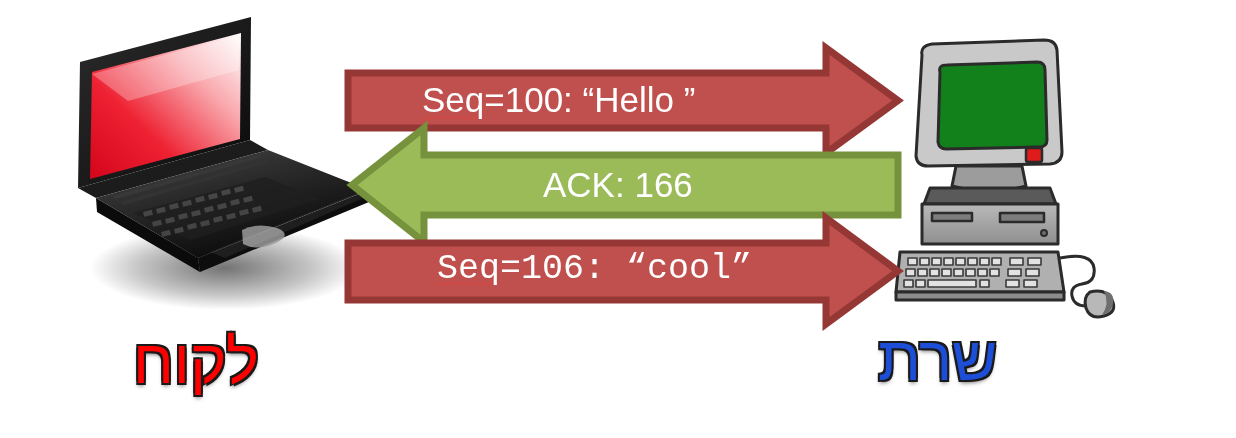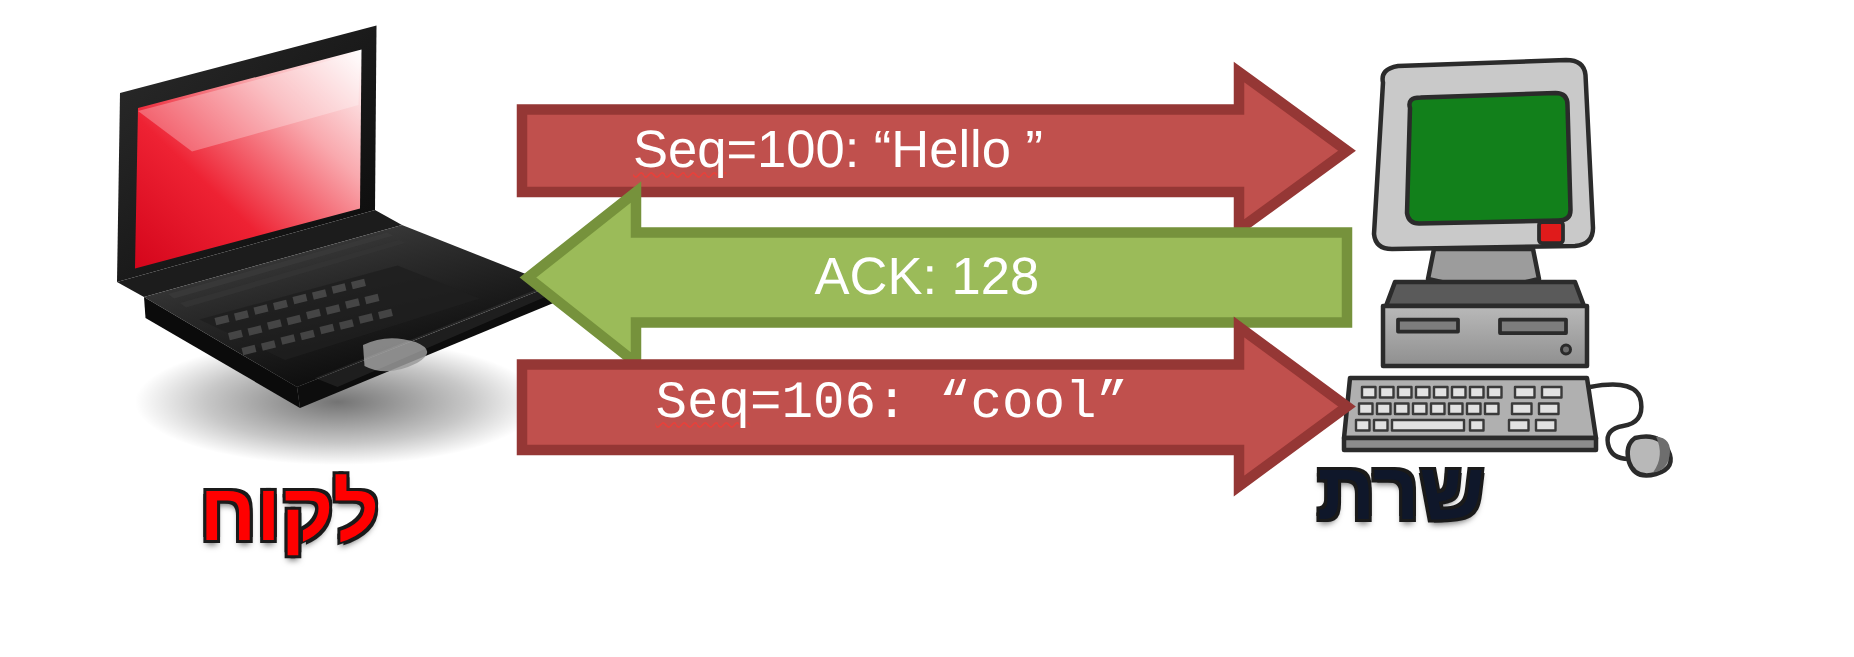--- a/index.html
+++ b/index.html
@@ -49,39 +49,40 @@
     left: 543px;
     top: 167px;
   }
   #label-msg2 {
     left: 437px;
     top: 252px;
     font-family: Liberation Mono, monospace;
   }
   .endpoint-label {
     position: absolute;
-    font-size: 54px;
-    font-weight: bold;
+    font-size: 62px;
+    font-weight: normal;
     direction: rtl;
     white-space: nowrap;
     line-height: 1;
+    margin-top: 16px;
   }
   #label-client {
     left: 133px;
     top: 315px;
     color: #ff0000;
     text-shadow:
       -2px -2px 0 #1a1a1a,  2px -2px 0 #1a1a1a,
       -2px  2px 0 #1a1a1a,  2px  2px 0 #1a1a1a,
        0px  3px 4px rgba(0,0,0,0.55);
   }
   #label-server {
     left: 878px;
-    top: 301px;
-    color: #0f172a;
+    top: 312px;
+    color: #1d4ed8;
     text-shadow:
       -2px -2px 0 #1a1a1a,  2px -2px 0 #1a1a1a,
       -2px  2px 0 #1a1a1a,  2px  2px 0 #1a1a1a,
        0px  3px 4px rgba(0,0,0,0.55);
   }
 </style>
 </head>
 <body>
 
 <div id="canvas">
@@ -231,21 +232,21 @@
       <path d="M898,155 L424,155 L424,128 L352,185 L424,242 L424,215 L898,215 Z" fill="#9BBB59" stroke="#76923C" stroke-width="7" stroke-linejoin="miter"></path>
     </g>
 
     <g>
       <path d="M348,243 L826,243 L826,218 L898,271 L826,324 L826,300 L348,300 Z" fill="#C0504D" stroke="#953735" stroke-width="7" stroke-linejoin="miter"></path>
     </g>
   </svg>
 
   <div class="arrow-label" id="label-msg1"><span class="squiggle">Seq</span><span>=100: “Hello ”</span></div>
 
-  <div class="arrow-label" id="label-ack"><span>ACK: 128</span></div>
+  <div class="arrow-label" id="label-ack"><span>ACK: 166</span></div>
 
   <div class="arrow-label" id="label-msg2"><span class="squiggle">Seq</span><span>=106: “cool”</span></div>
 
   <div class="endpoint-label" id="label-client">לקוח</div>
 
   <div class="endpoint-label" id="label-server">שרת</div>
 
 </div>
 
 </body></html>

